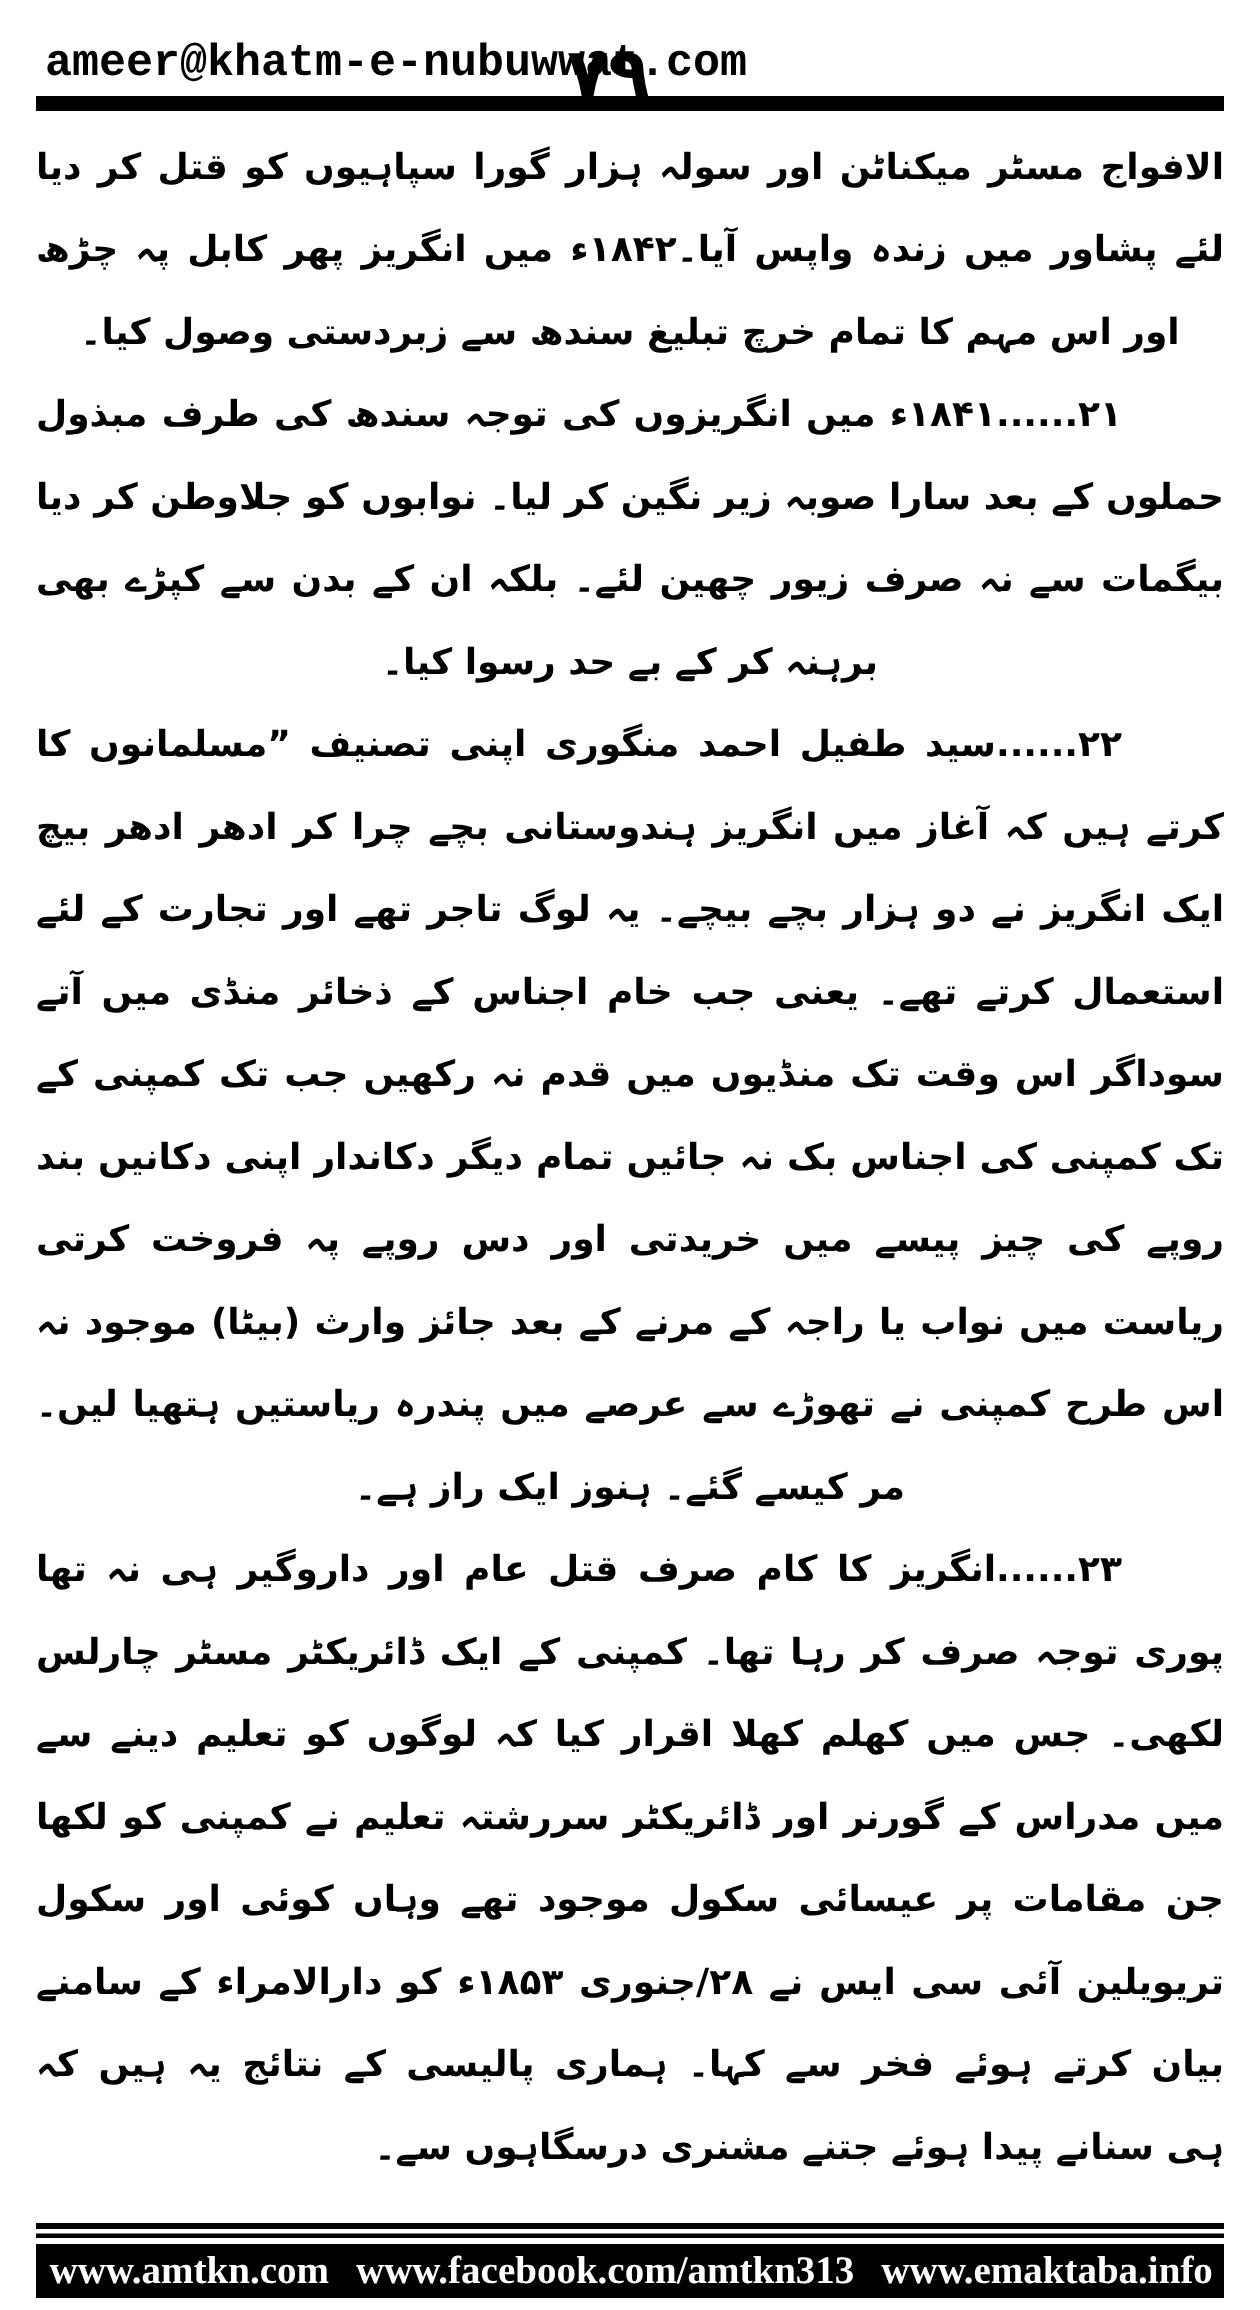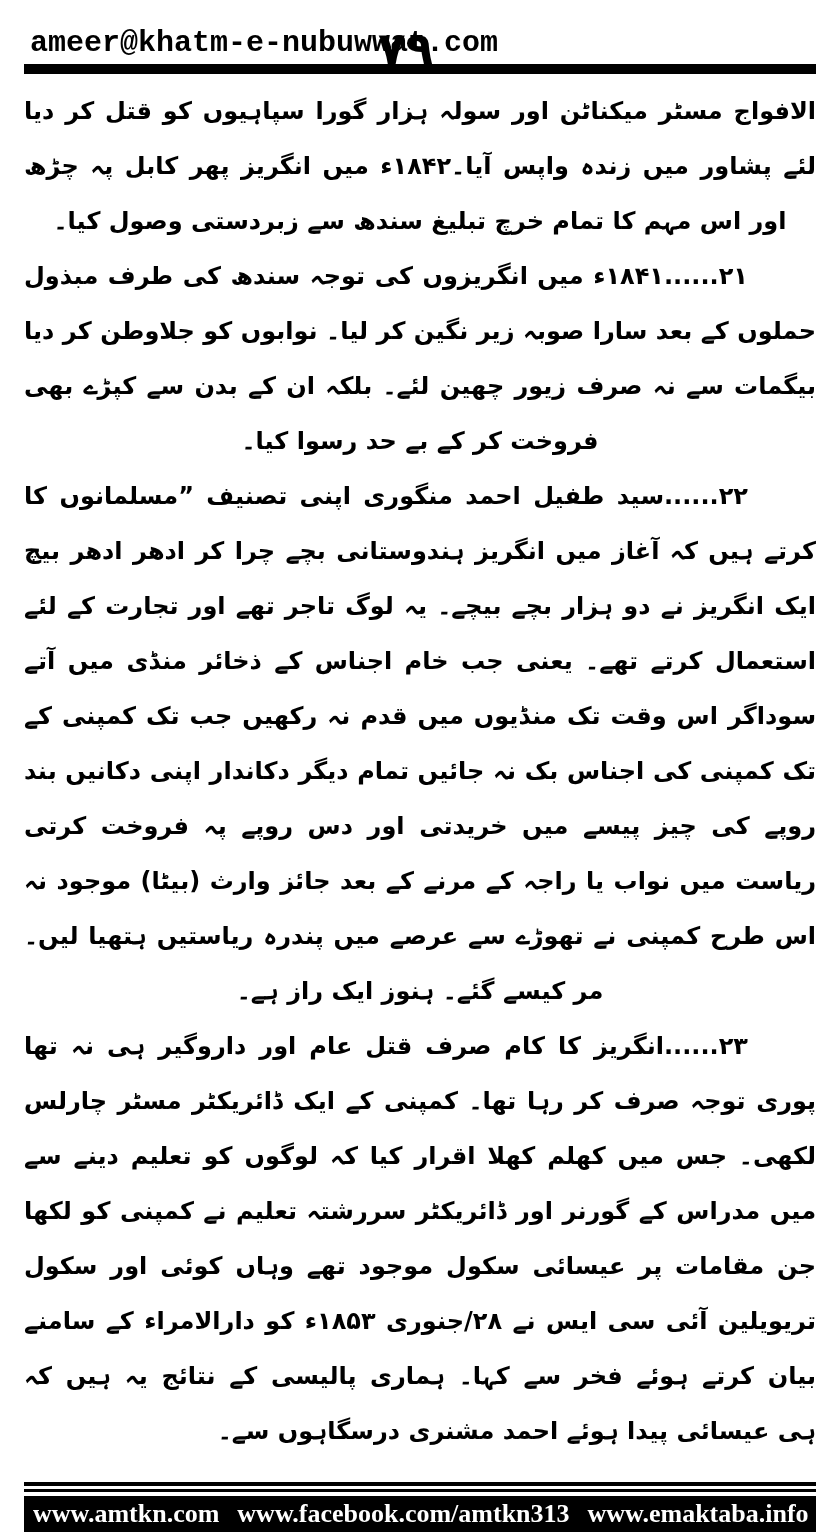--- a/index.html
+++ b/index.html
@@ -70,39 +70,39 @@
   <div class="pagenum">۷۹</div>
   <div class="header-rule"></div>
 
   <div class="body-text">
       <div class="line j">الافواج مسٹر میکناٹن اور سولہ ہزار گورا سپاہیوں کو قتل کر دیا اور صرف ایک گورا یہ کہانی سنانے کے</div>
       <div class="line j">لئے پشاور میں زندہ واپس آیا۔۱۸۴۲ء میں انگریز پھر کابل پہ چڑھ دوڑے۔ پھر بازار جلائے</div>
       <div class="line c">اور اس مہم کا تمام خرچ تبلیغ سندھ سے زبردستی وصول کیا۔</div>
       <div class="line jf">۲۱......۱۸۴۱ء میں انگریزوں کی توجہ سندھ کی طرف مبذول ہوئی۔ مسلسل</div>
       <div class="line j">حملوں کے بعد سارا صوبہ زیر نگین کر لیا۔ نوابوں کو جلاوطن کر دیا اور بعض حرم سراؤں میں گھس کر</div>
       <div class="line j">بیگمات سے نہ صرف زیور چھین لئے۔ بلکہ ان کے بدن سے کپڑے بھی نوچ لئے اور انہیں</div>
-      <div class="line c">فروخت کر کے بے حد رسوا کیا۔</div>
+      <div class="line c">برہنہ کر کے بے حد رسوا کیا۔</div>
       <div class="line jf">۲۲......سید طفیل احمد منگوری اپنی تصنیف ”مسلمانوں کا روشن مستقبل“ میں بیان</div>
       <div class="line j">کرتے ہیں کہ آغاز میں انگریز ہندوستانی بچے چرا کر ادھر ادھر بیچ آتے تھے۔۱۶۶۳ء میں صرف</div>
       <div class="line j">ایک انگریز نے دو ہزار بچے بیچے۔ یہ لوگ تاجر تھے اور تجارت کے لئے نہایت الٹے طریقے</div>
       <div class="line j">استعمال کرتے تھے۔ یعنی جب خام اجناس کے ذخائر منڈی میں آتے تھے تو حکم ہوتا تھا کہ دیسی</div>
       <div class="line j">سوداگر اس وقت تک منڈیوں میں قدم نہ رکھیں جب تک کمپنی کے سودے ختم نہ ہولیں۔ نیز جب</div>
       <div class="line j">تک کمپنی کی اجناس بک نہ جائیں تمام دیگر دکاندار اپنی دکانیں بند رکھیں۔ اس طریقے سے کمپنی</div>
       <div class="line j">روپے کی چیز پیسے میں خریدتی اور دس روپے پہ فروخت کرتی تھی۔ کمپنی کا یہ قاعدہ تھا کہ جس</div>
       <div class="line j">ریاست میں نواب یا راجہ کے مرنے کے بعد جائز وارث (بیٹا) موجود نہ ہوتا اس پر خود قبضہ کر لیتی۔</div>
       <div class="line j">اس طرح کمپنی نے تھوڑے سے عرصے میں پندرہ ریاستیں ہتھیا لیں۔ ان ریاستوں کے ورثاء</div>
       <div class="line c">مر کیسے گئے۔ ہنوز ایک راز ہے۔</div>
       <div class="line jf">۲۳......انگریز کا کام صرف قتل عام اور داروگیر ہی نہ تھا بلکہ وہ تبلیغ عیسائیت پہ بھی</div>
       <div class="line j">پوری توجہ صرف کر رہا تھا۔ کمپنی کے ایک ڈائریکٹر مسٹر چارلس گرانٹ نے ۱۷۹۳ء میں ایک کتاب</div>
       <div class="line j">لکھی۔ جس میں کھلم کھلا اقرار کیا کہ لوگوں کو تعلیم دینے سے ہمارا مقصد تبلیغ عیسائیت ہے۔۱۸۴۶ء</div>
       <div class="line j">میں مدراس کے گورنر اور ڈائریکٹر سررشتہ تعلیم نے کمپنی کو لکھا کہ سکولوں میں انجیل پڑھائی جائے۔</div>
       <div class="line j">جن مقامات پر عیسائی سکول موجود تھے وہاں کوئی اور سکول کھولنے کی اجازت نہ تھی۔ سرچارلس</div>
       <div class="line j">تریویلین آئی سی ایس نے ۲۸/جنوری ۱۸۵۳ء کو دارالامراء کے سامنے ہندوستان کے واقعات</div>
       <div class="line j">بیان کرتے ہوئے فخر سے کہا۔ ہماری پالیسی کے نتائج یہ ہیں کہ گورنمنٹ درسگاہوں سے بھی اتنے</div>
-      <div class="line r">ہی عیسائی پیدا ہوئے احمد مشنری درسگاہوں سے۔</div>
+      <div class="line r">ہی سنانے پیدا ہوئے جتنے مشنری درسگاہوں سے۔</div>
     </div>
 
   <div class="footer-rule-1"></div>
   <div class="footer-rule-2"></div>
   <div class="footer-bar">
     <span>www.amtkn.com</span><span>www.facebook.com/amtkn313</span><span>www.emaktaba.info</span>
   </div>
 
 </div>
 

